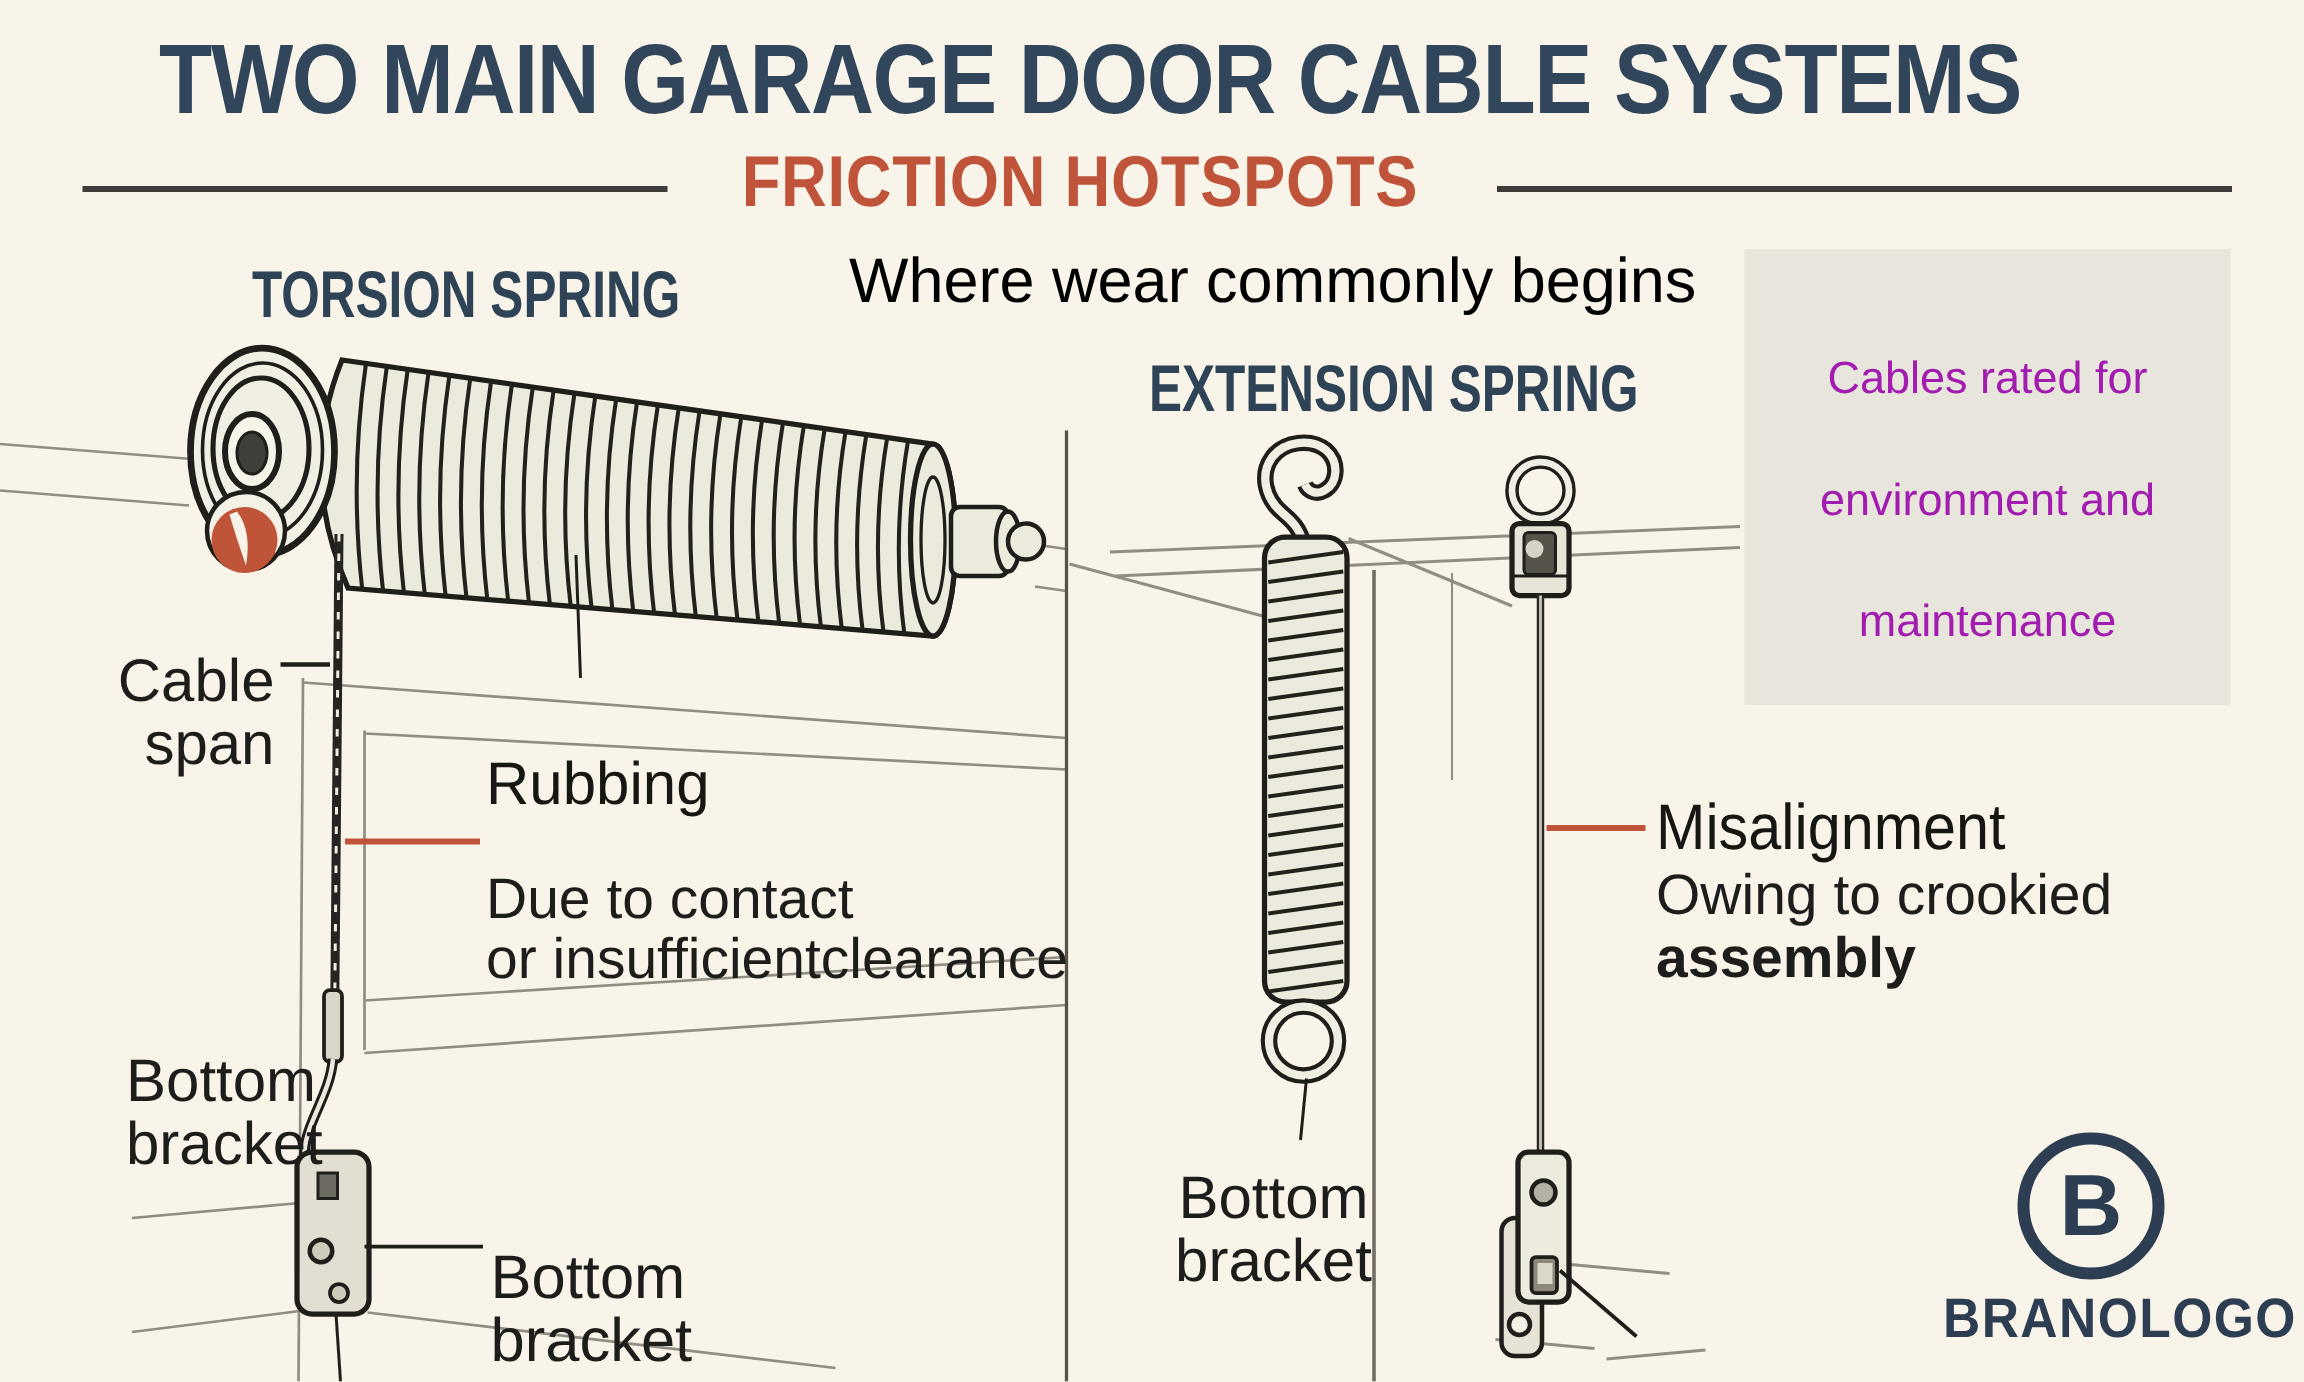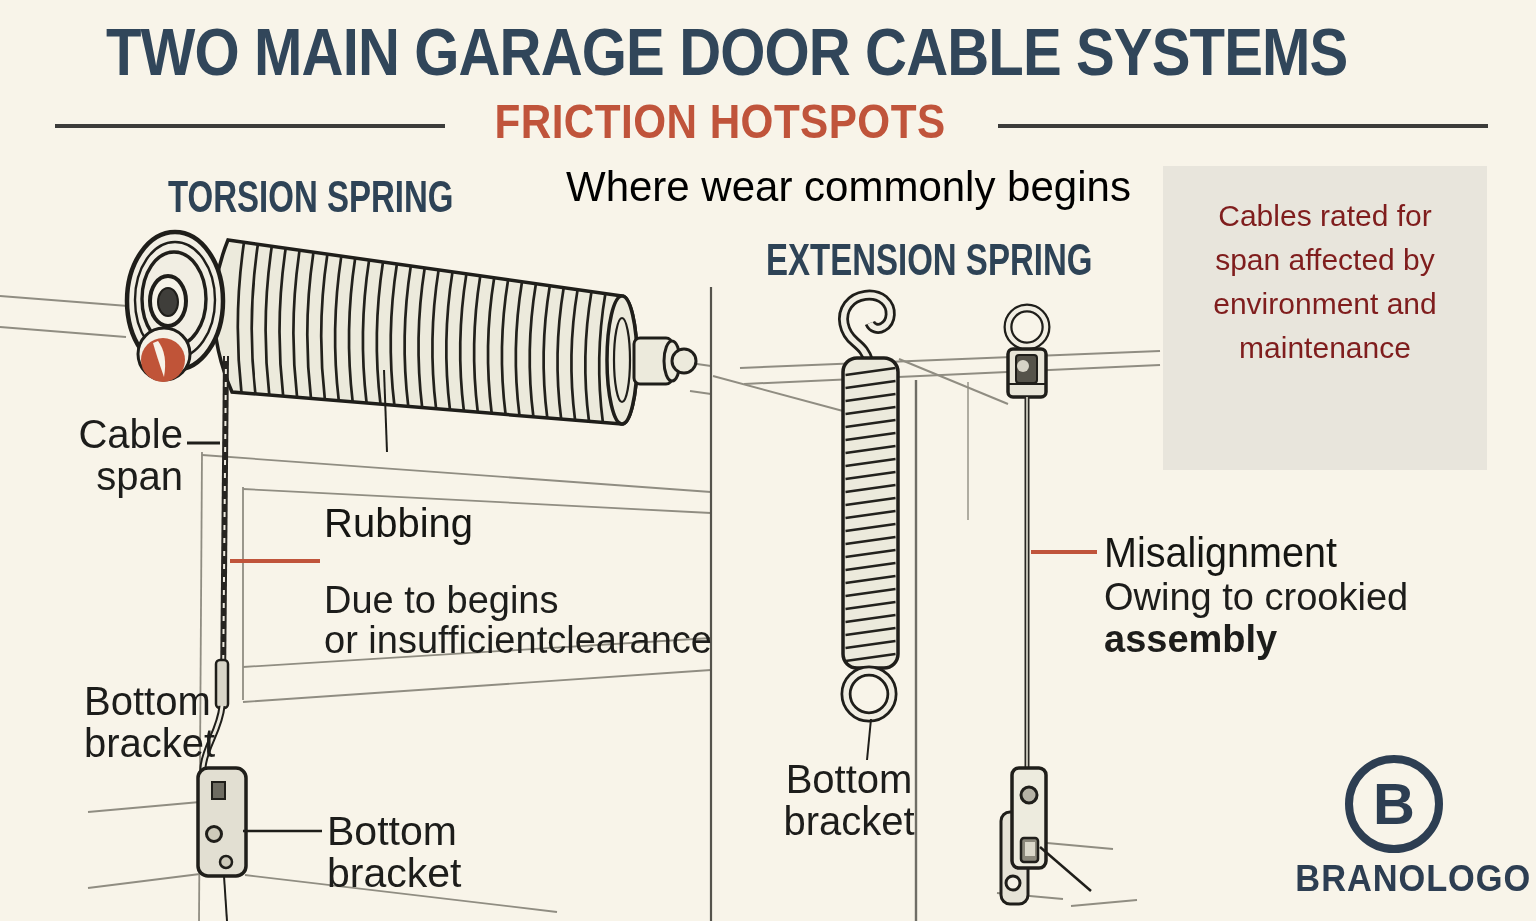--- a/index.html
+++ b/index.html
@@ -21,28 +21,28 @@
     color:#c0543b;letter-spacing:.5px;white-space:nowrap;transform:scaleX(.88);transform-origin:center top;
   }
   .rule{height:3.5px;background:#3c3c3a;top:124px;}
   .rule.left{left:55px;width:390px;}
   .rule.right{left:998px;width:490px;}
   .section-h{
     font-size:44px;font-weight:800;color:#2e4356;letter-spacing:0;
     white-space:nowrap;transform:scaleX(.75);
   }
   .tagline{left:566px;top:163px;font-size:42px;font-weight:500;color:#000000;white-space:nowrap;}
-  .label{font-size:40px;font-weight:400;color:#1d1d1b;line-height:42px;white-space:nowrap;}
+  .label{font-size:40px;font-weight:400;color:#1d1d1b;line-height:42px;white-space:nowrap;margin-top:20px;}
   .hot-title{font-size:40px;font-weight:500;color:#161613;white-space:nowrap;}
   .hot-desc{font-size:38px;font-weight:400;color:#1d1d1b;white-space:nowrap;}
   .note-box{
     left:1163px;top:166px;width:324px;height:304px;background:#e8e5dc;
     box-sizing:border-box;padding-top:28px;text-align:center;
   }
-  .note-line{font-size:30px;font-weight:500;color:#7f1d1d;line-height:44px;}
+  .note-line{font-size:30px;font-weight:500;color:#a21caf;line-height:44px;margin-top:37px;}
   .note-line.big{font-size:37px;}
   .cable-drum{left:43px;top:413px;width:140px;text-align:right;}
   .bb-left{left:84px;top:680px;}
   .bb-right{left:327px;top:810px;font-size:41px;}
   .bb-ext{left:754px;top:758px;width:190px;text-align:center;}
   .mis-title{left:1104px;top:528px;transform:scaleX(.92);transform-origin:left top;font-size:43px;}
   .brand-circle{
     left:1345px;top:755px;width:82px;height:82px;border:8px solid #2d3e52;border-radius:50%;
     display:flex;align-items:center;justify-content:center;
   }
@@ -221,32 +221,31 @@
 <div class="abs rule left"></div>
 <div class="abs rule right"></div>
 <div class="abs subtitle">FRICTION HOTSPOTS</div>
 
 <div class="abs section-h condensed" style="left:168px;top:172px;">TORSION SPRING</div>
 <div class="abs tagline">Where wear commonly begins</div>
 <div class="abs section-h condensed" style="left:766px;top:235px;">EXTENSION SPRING</div>
 
 <div class="abs note-box">
   <div class="note-line">Cables rated for</div>
-  <div class="note-line">span affected by</div>
   <div class="note-line">environment and</div>
   <div class="note-line">maintenance</div>
 </div>
 
 <div class="abs label cable-drum">
   <div>Cable</div>
   <div>span</div>
 </div>
 
 <div class="abs hot-title" style="left:324px;top:501px;">Rubbing</div>
-<div class="abs hot-desc" style="left:324px;top:579px;">Due to begins</div>
+<div class="abs hot-desc" style="left:324px;top:579px;">Due to contact</div>
 <div class="abs hot-desc" style="left:324px;top:619px;">or insufficientclearance</div>
 
 <div class="abs label bb-left">
   <div>Bottom</div>
   <div>bracket</div>
 </div>
 
 <div class="abs label bb-right">
   <div>Bottom</div>
   <div>bracket</div>

